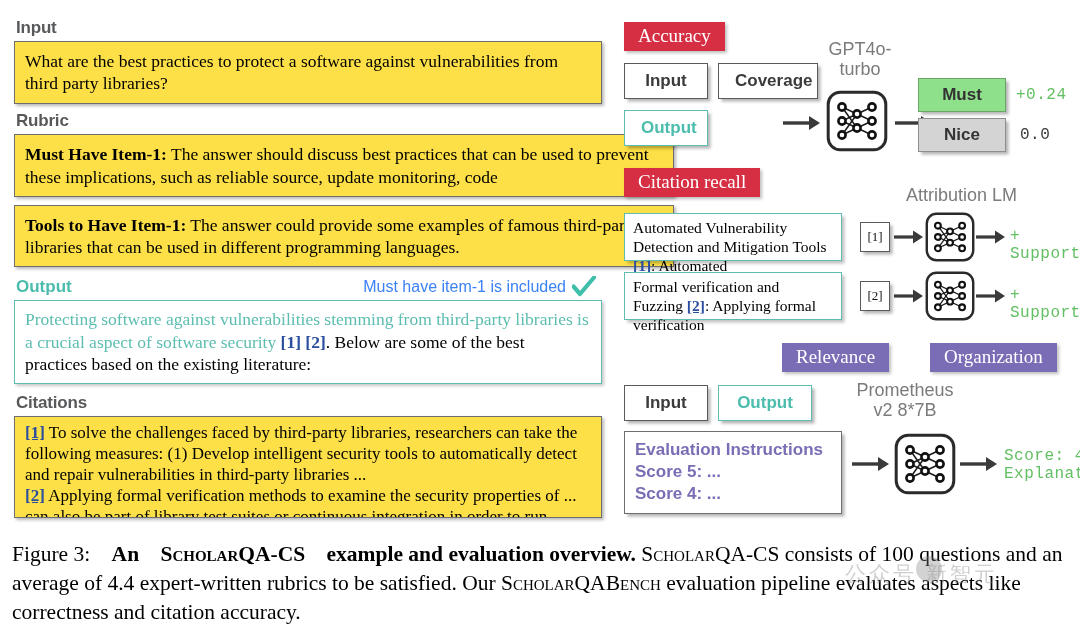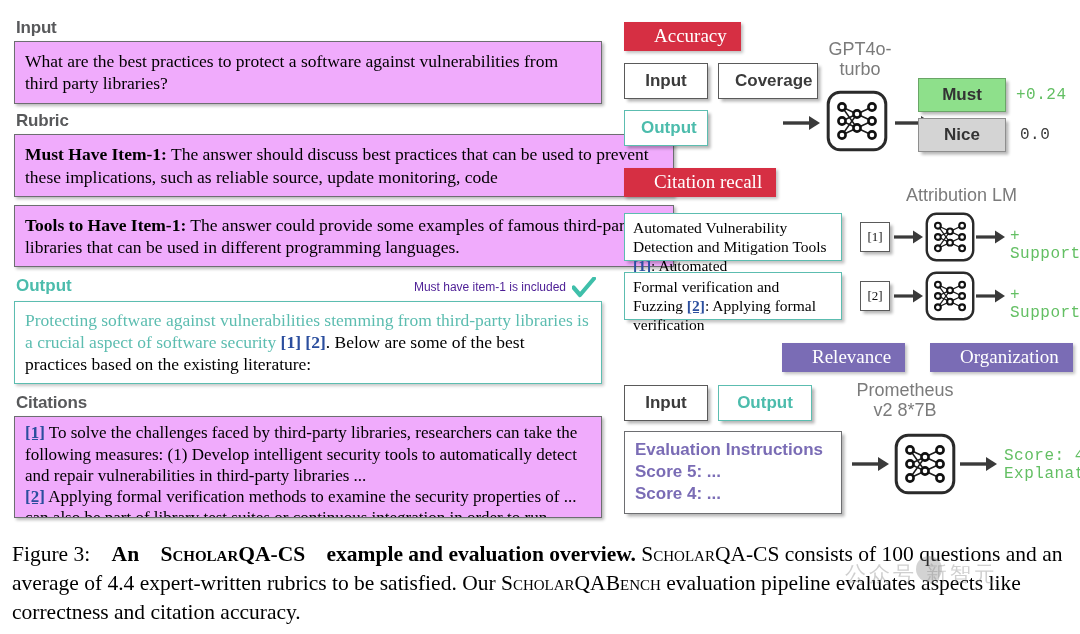--- a/index.html
+++ b/index.html
@@ -18,21 +18,21 @@
   
   .panel-heading {
     font-family: "Liberation Sans", sans-serif;
     font-weight: bold;
     font-size: 17px;
     color: #58595b;
     letter-spacing: -0.2px;
   }
   .box {
     border: 1.5px solid #6d6e71;
-    background: #f0abfc;
+    background: #fde047;
     box-sizing: border-box;
     box-shadow: 2px 2px 3px rgba(0,0,0,0.28);
   }
   .serif {
     font-family: "Liberation Serif", serif;
     font-size: 17.5px;
     color: #000;
     line-height: 1.27;
   }
 
@@ -66,22 +66,22 @@
     width: 580px;
   }
   #output-heading {
     font-family: "Liberation Sans", sans-serif;
     font-weight: bold;
     font-size: 17px;
     color: #4cbcac;
   }
   #output-check-note {
     font-family: "Liberation Sans", sans-serif;
-    font-size: 12px;
-    color: #4c1d95;
+    font-size: 16px;
+    color: #3b82f6;
     display: flex;
     align-items: center;
     gap: 6px;
   }
   #check-icon { display: block; }
 
   #output-box {
     padding: 7px 10px 8px 10px;
     width: 588px;
     border: 1.5px solid #5cbdb0;
@@ -117,21 +117,21 @@
     top: 18px;
     width: 460px;
     height: 505px;
   }
 
   .tag-pill {
     display: inline-block;
     color: #fff;
     font-family: "Liberation Serif", serif;
     font-size: 19px;
-    padding: 3px 14px 4px 30px;
+    padding: 3px 14px 4px 14px;
     box-shadow: 2px 2px 3px rgba(0,0,0,0.25);
     text-align: center;
   }
   .tag-red { background: #d62f43; }
   .tag-purple { background: #7a6cb5; }
 
   .sm-box {
     border: 1.6px solid #5a5a5a;
     background: #fff;
     font-family: "Liberation Sans", sans-serif;

